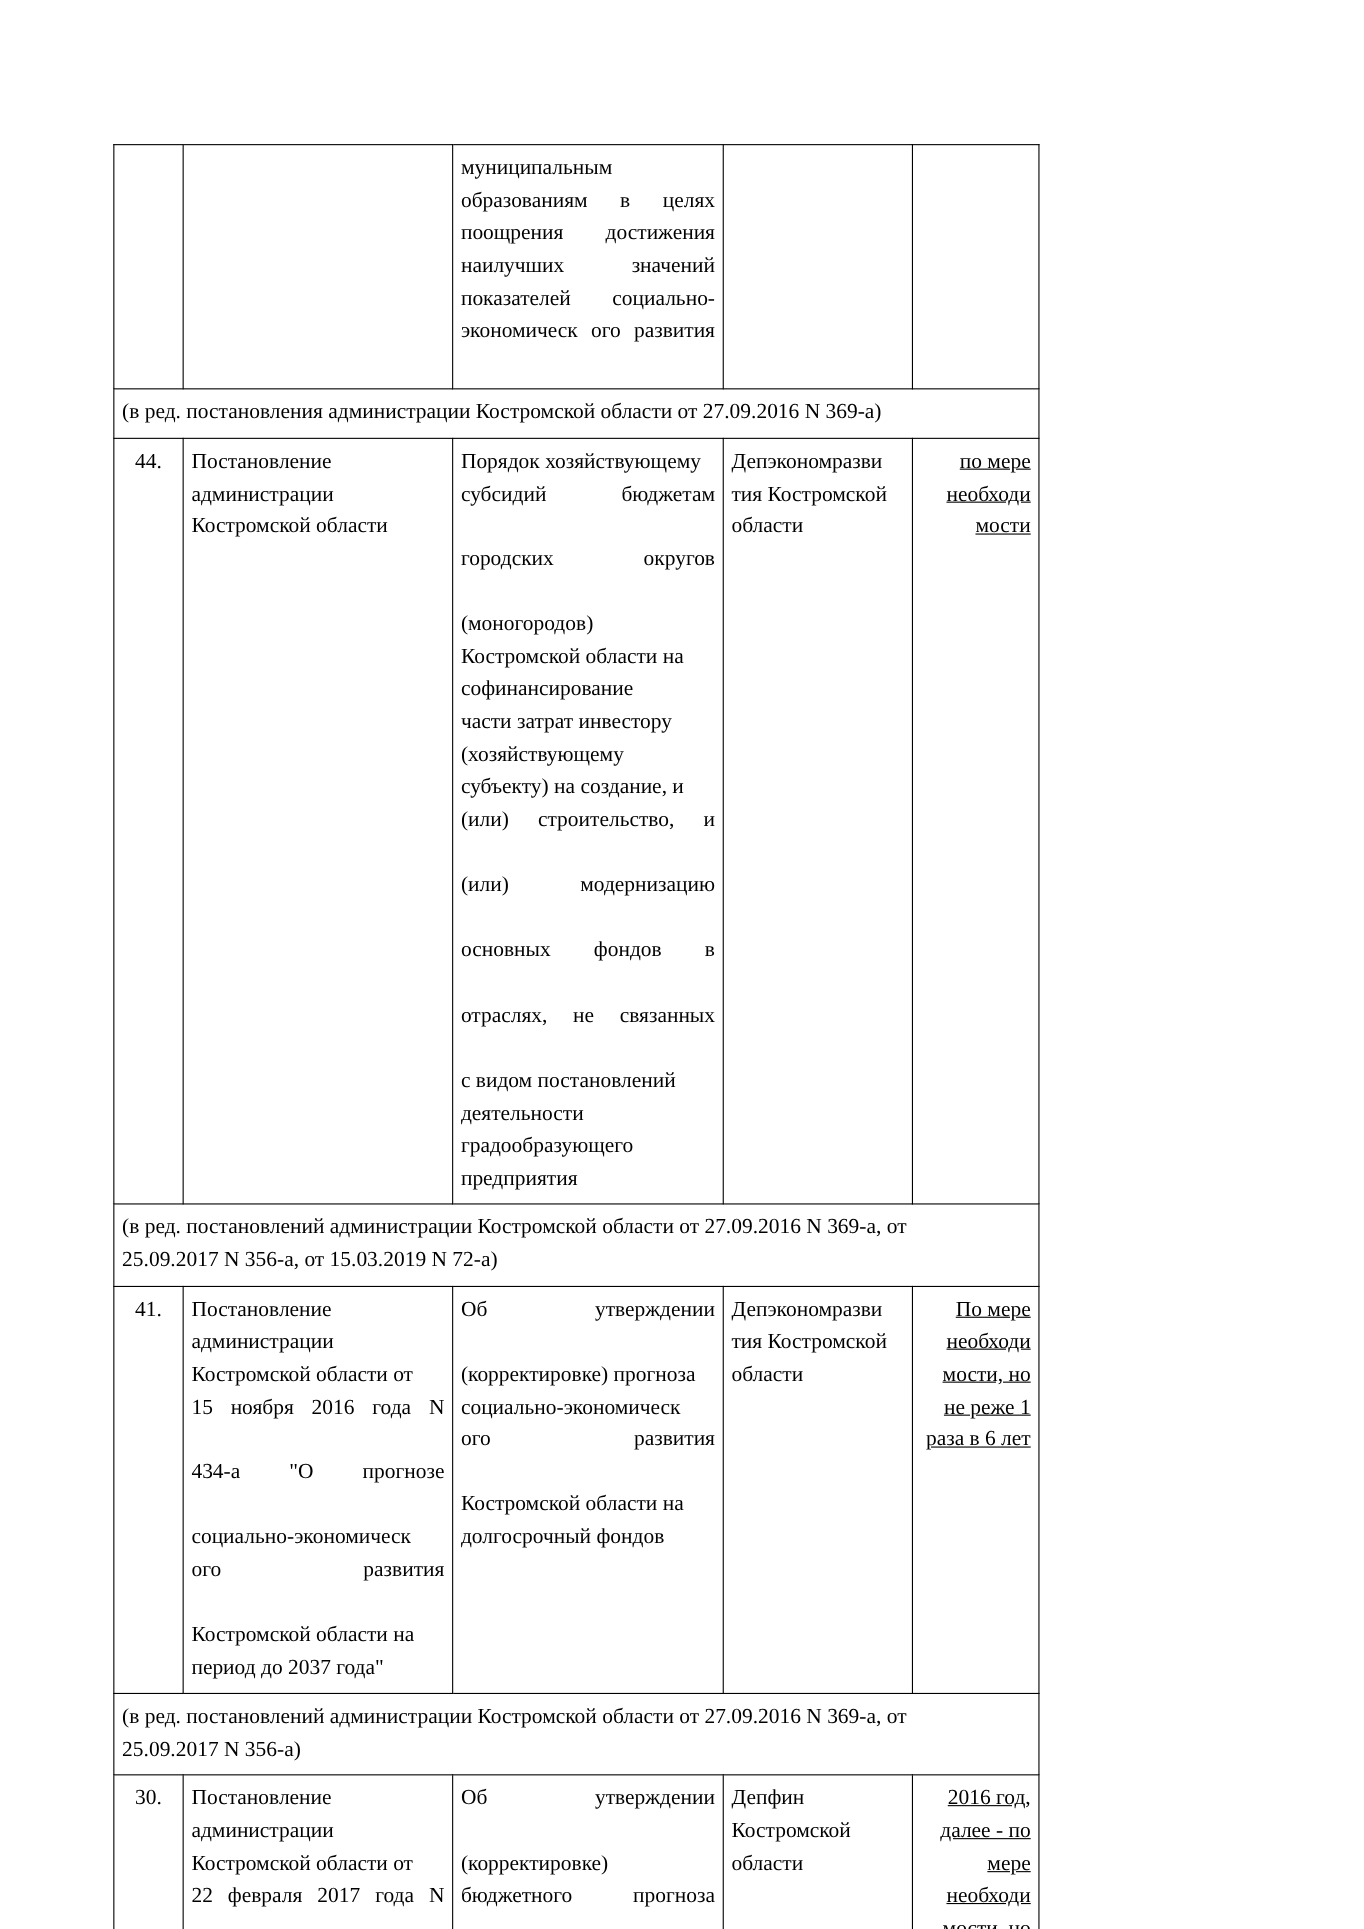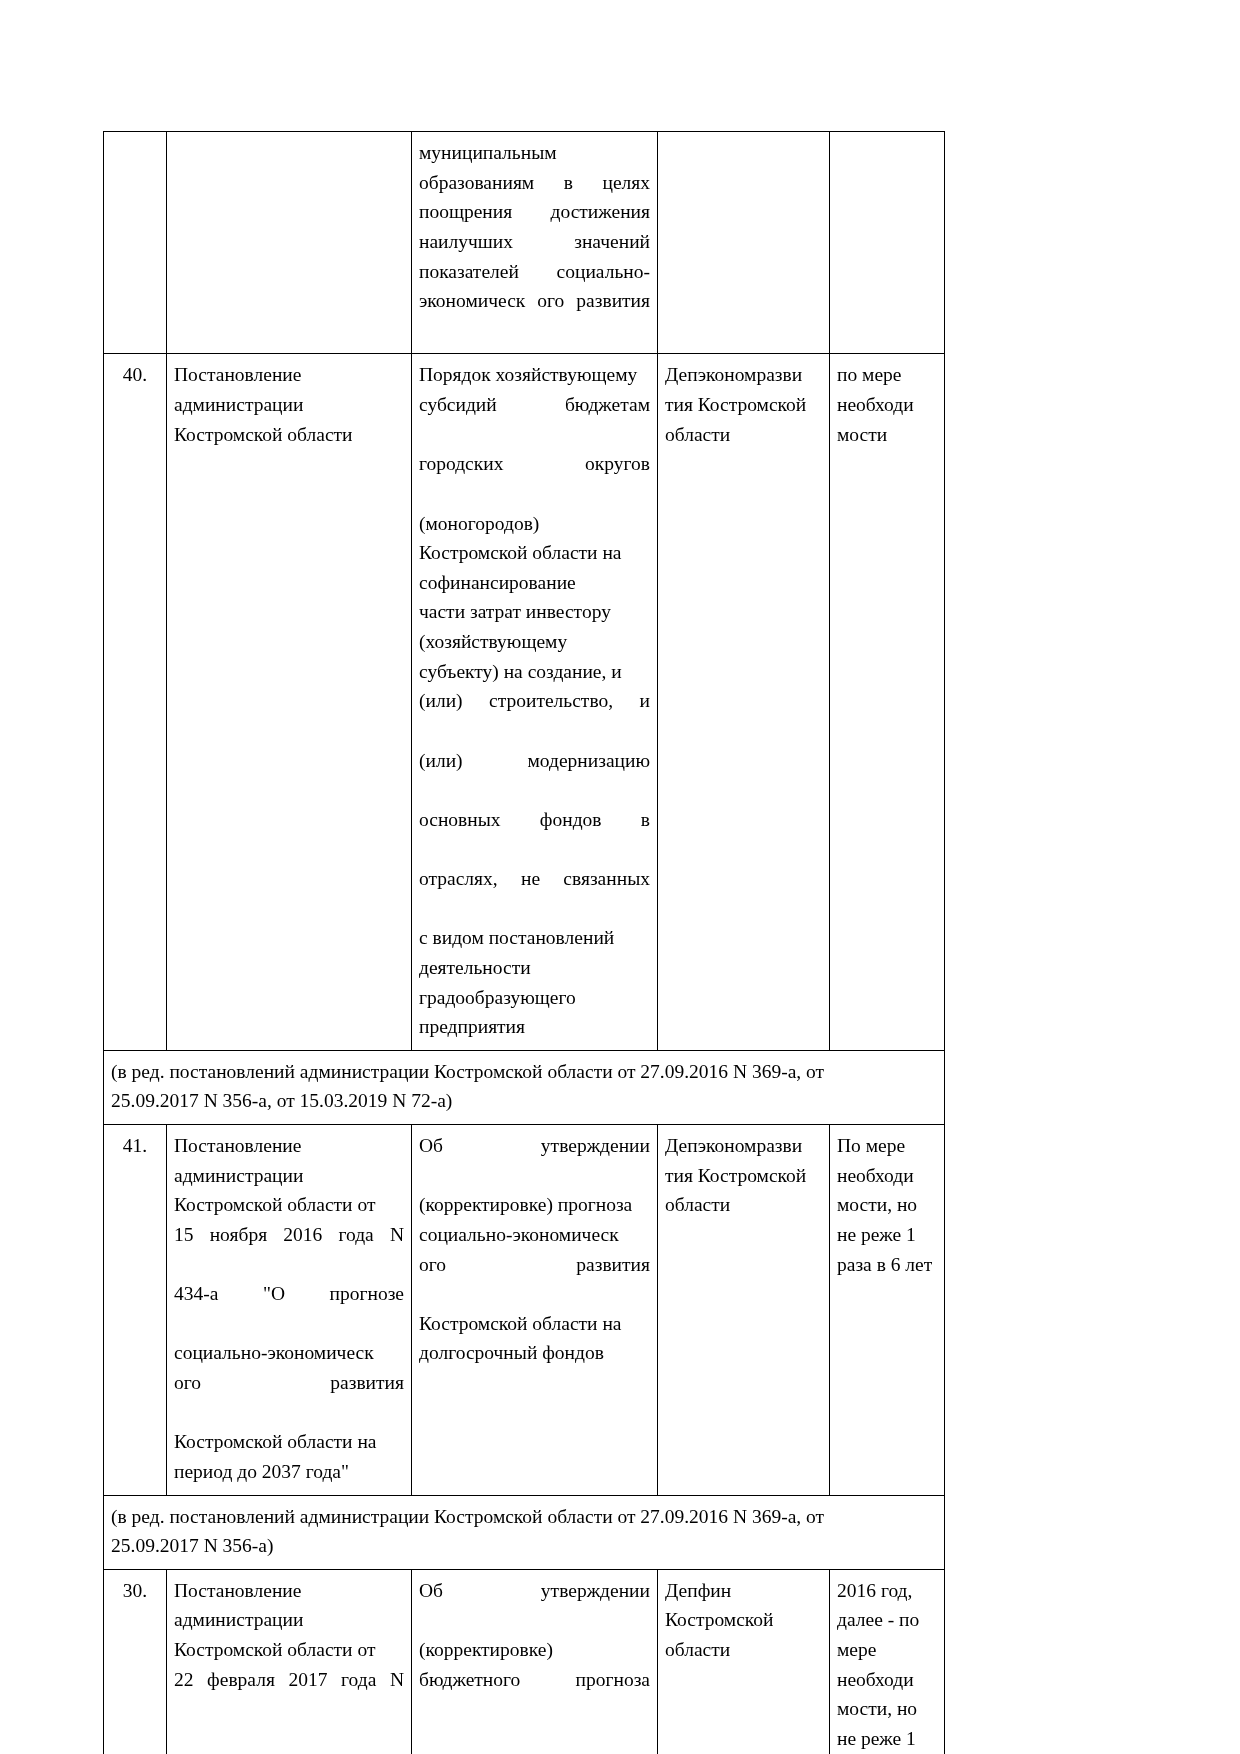--- a/index.html
+++ b/index.html
@@ -39,21 +39,21 @@
   }
   td.c-num {
     width: 63px;
     text-align: center;
     padding-left: 2px;
     padding-right: 2px;
   }
   td.c-act   { width: 245px; }
   td.c-desc  { width: 246px; }
   td.c-org   { width: 172px; }
-  td.c-term  { width: 115px; text-align: left; }
+  td.c-term  { width: 115px; text-align: right; text-decoration: underline; }
   td.c-note {
     text-align: left;
     padding: 8px 8px 10px 9px;
   }
   .line { display: block; }
   .stretch { display: block; text-align: justify; }
   .stretch::after { content: ""; display: inline-block; width: 100%; }
 </style>
 </head>
 <body>
@@ -73,23 +73,26 @@
       <tr>
         <td class="c-num" style="height:196px"></td>
         <td class="c-act"></td>
         <td class="c-desc">
           <span class="stretch">муниципальным образованиям в целях поощрения достижения наилучших значений показателей социально-экономическ ого развития</span>
         </td>
         <td class="c-org"></td>
         <td class="c-term"></td>
       </tr>
 
+      <tr>
+        <td class="c-note" colspan="5">(в ред. постановления администрации Костромской области от 27.09.2016 N 369-а)</td>
+      </tr>
 
       <tr>
-        <td class="c-num">40.</td>
+        <td class="c-num">44.</td>
         <td class="c-act">
           <span class="line">Постановление администрации Костромской области</span>
         </td>
         <td class="c-desc">
           <span class="line">Порядок хозяйствующему</span>
           <span class="stretch">субсидий бюджетам</span>
           <span class="stretch">городских округов</span>
           <span class="line">(моногородов) Костромской области на софинансирование</span>
           <span class="line">части затрат инвестору</span>
           <span class="line">(хозяйствующему</span>

